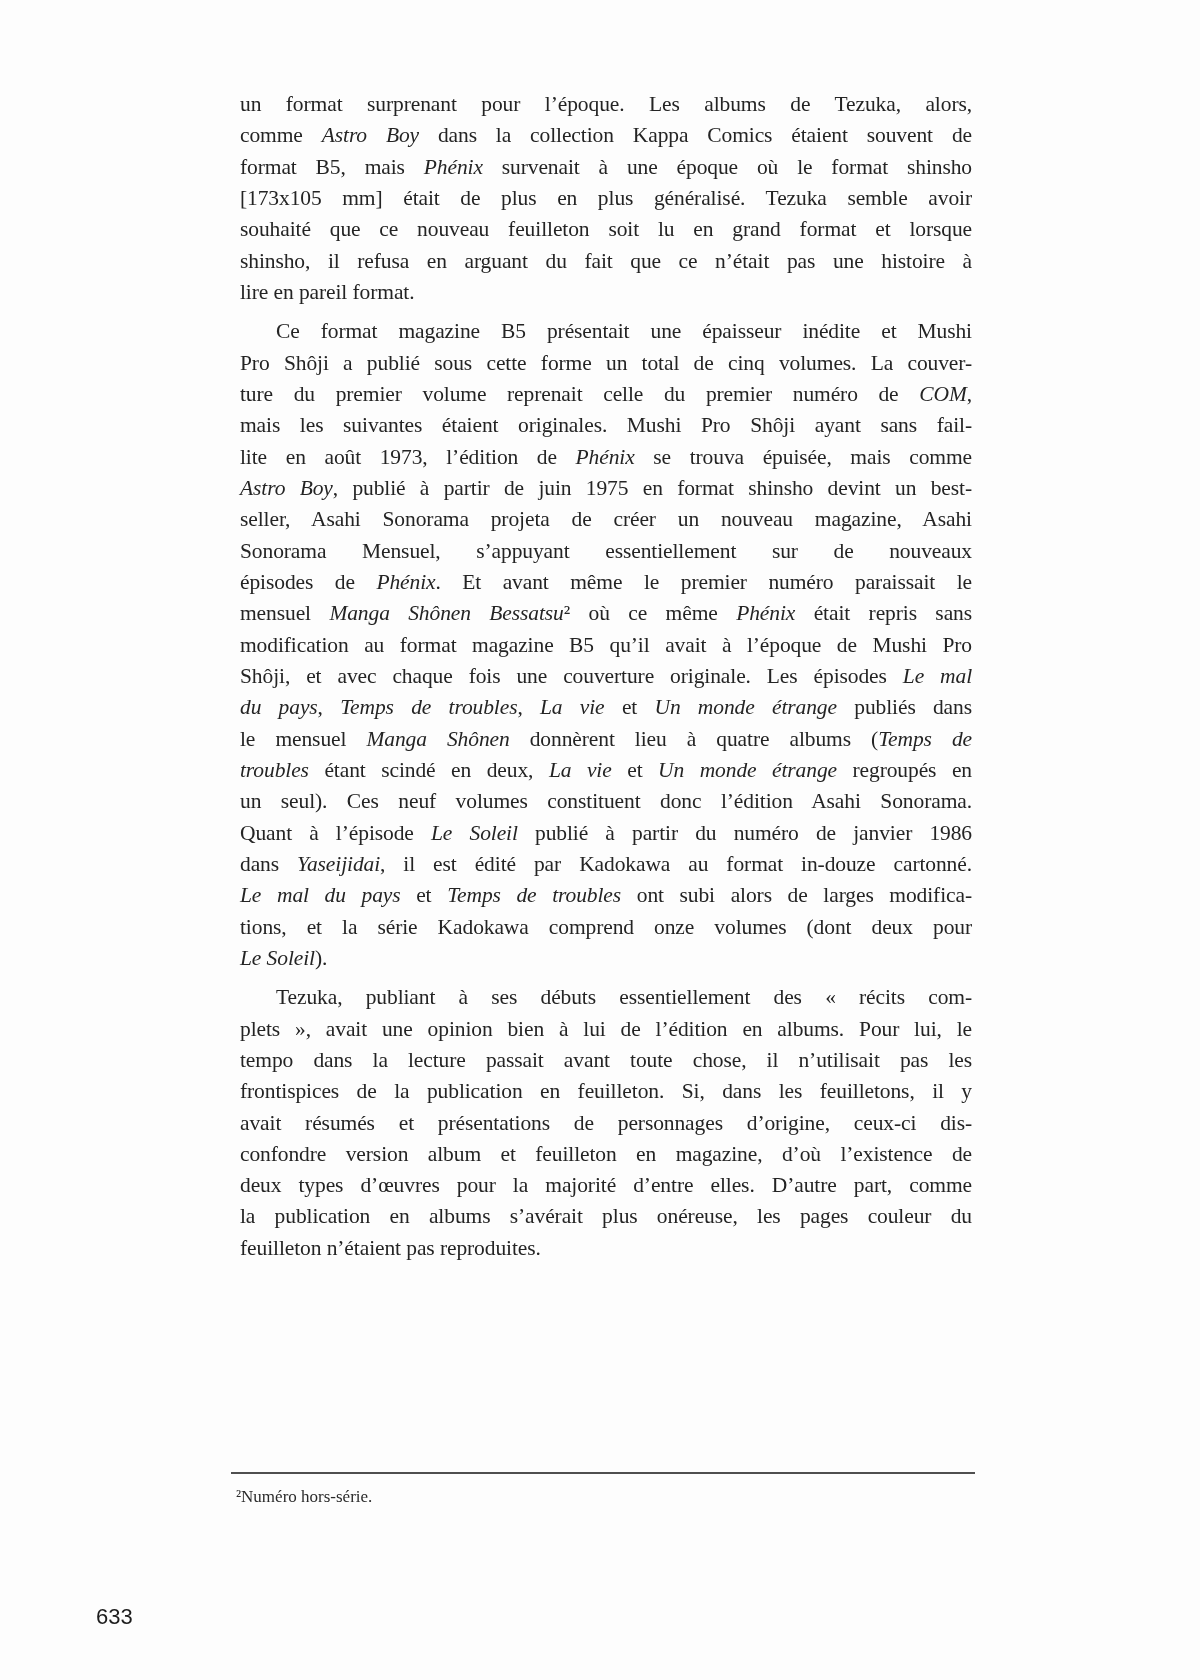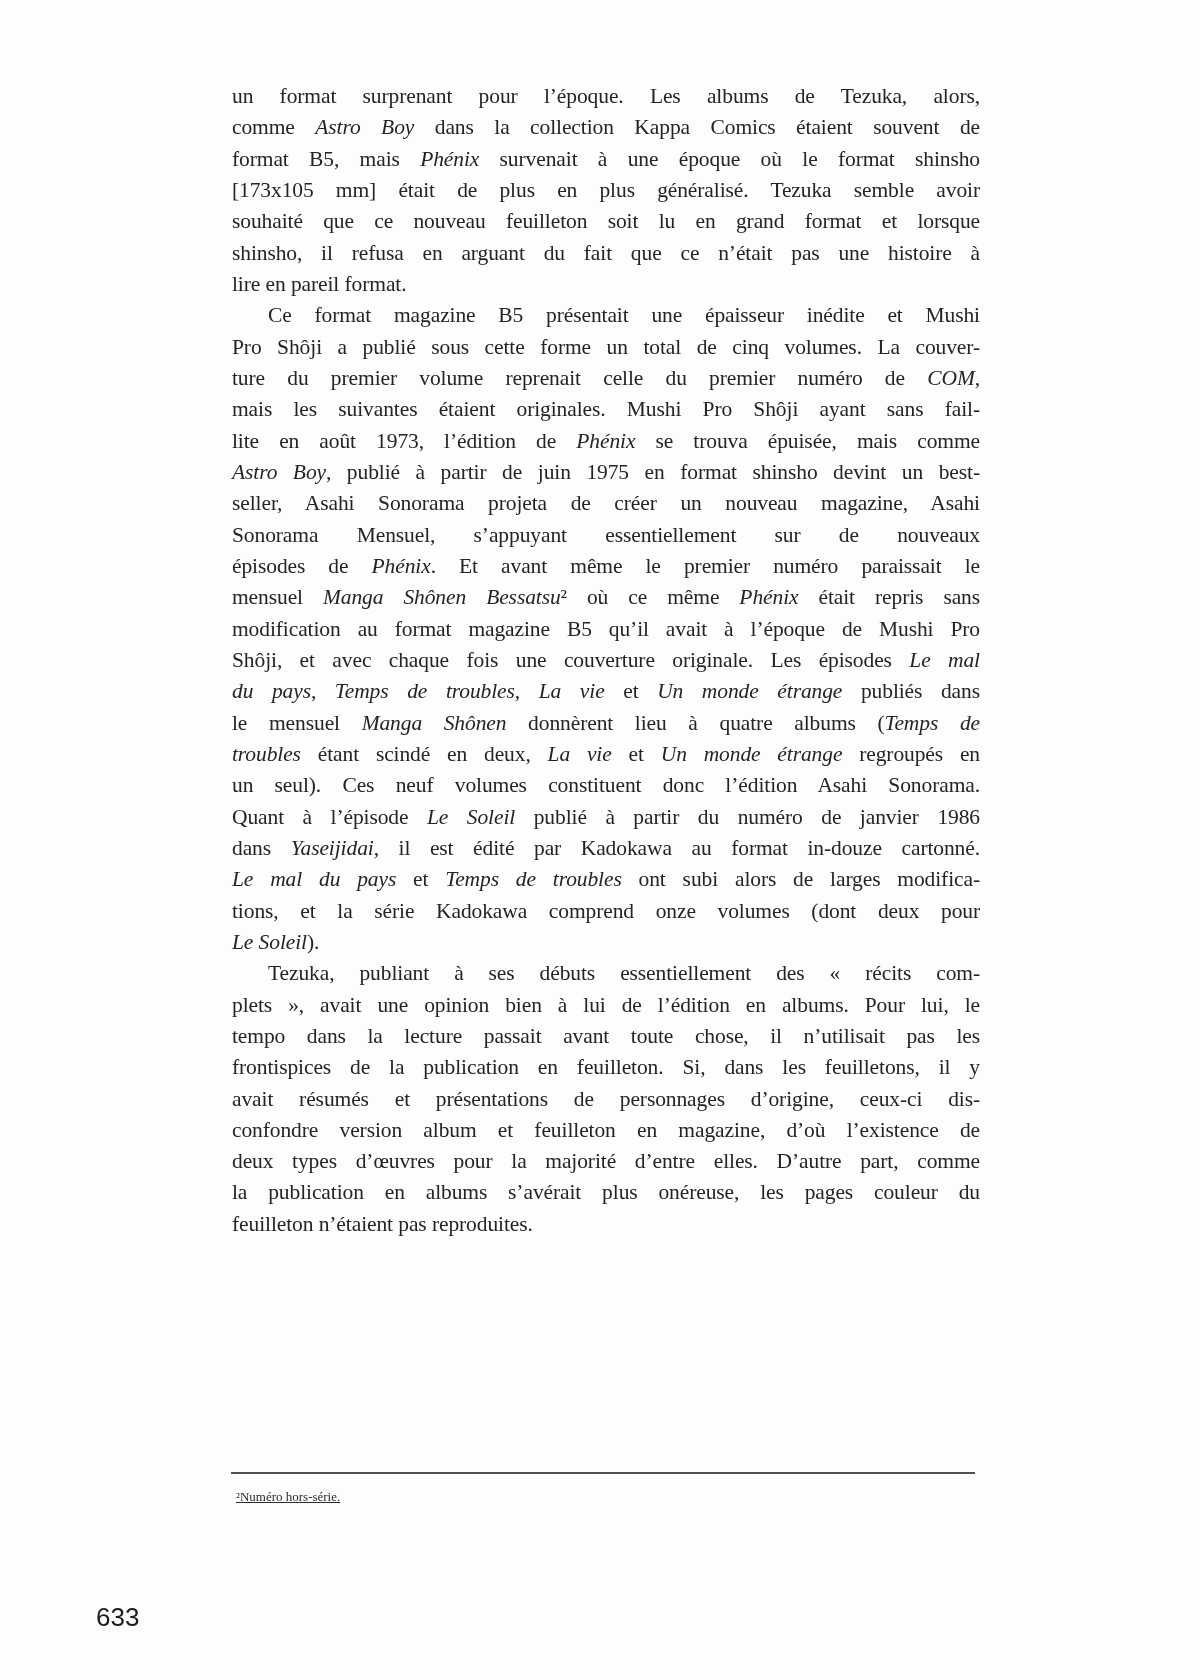--- a/index.html
+++ b/index.html
@@ -15,21 +15,21 @@
     color: #242424;
     overflow: hidden;
   }
   .text-block {
     position: absolute;
     left: 232px;
     top: 81px;
     width: 748px;
   }
   .para {
-    margin: 0;
+    margin: 8px;
     padding: 0;
   }
   .line {
     font-size: 21.5px;
     line-height: 31.33px;
     letter-spacing: -0.1px;
     text-align: justify;
     text-align-last: justify;
     text-justify: inter-word;
     white-space: normal;
@@ -49,30 +49,29 @@
     width: 744px;
     height: 0;
     border: none;
     border-top: 2px solid #4f4f4f;
     margin: 0;
   }
   .footnote {
     position: absolute;
     left: 236px;
     top: 1485px;
-    font-size: 13px;
+    font-size: 17px;
     line-height: 24px;
     color: #2a2a2a;
-    text-decoration: underline;
   }
   .page-number {
     position: absolute;
     left: 96px;
     top: 1604px;
-    font-size: 26px;
+    font-size: 22px;
     line-height: 26px;
     font-family: "Liberation Sans", sans-serif;
     color: #1d1d1d;
   }
 </style>
 </head>
 <body>
 
 <main class="text-block" id="text-block">
     <div class="para">

